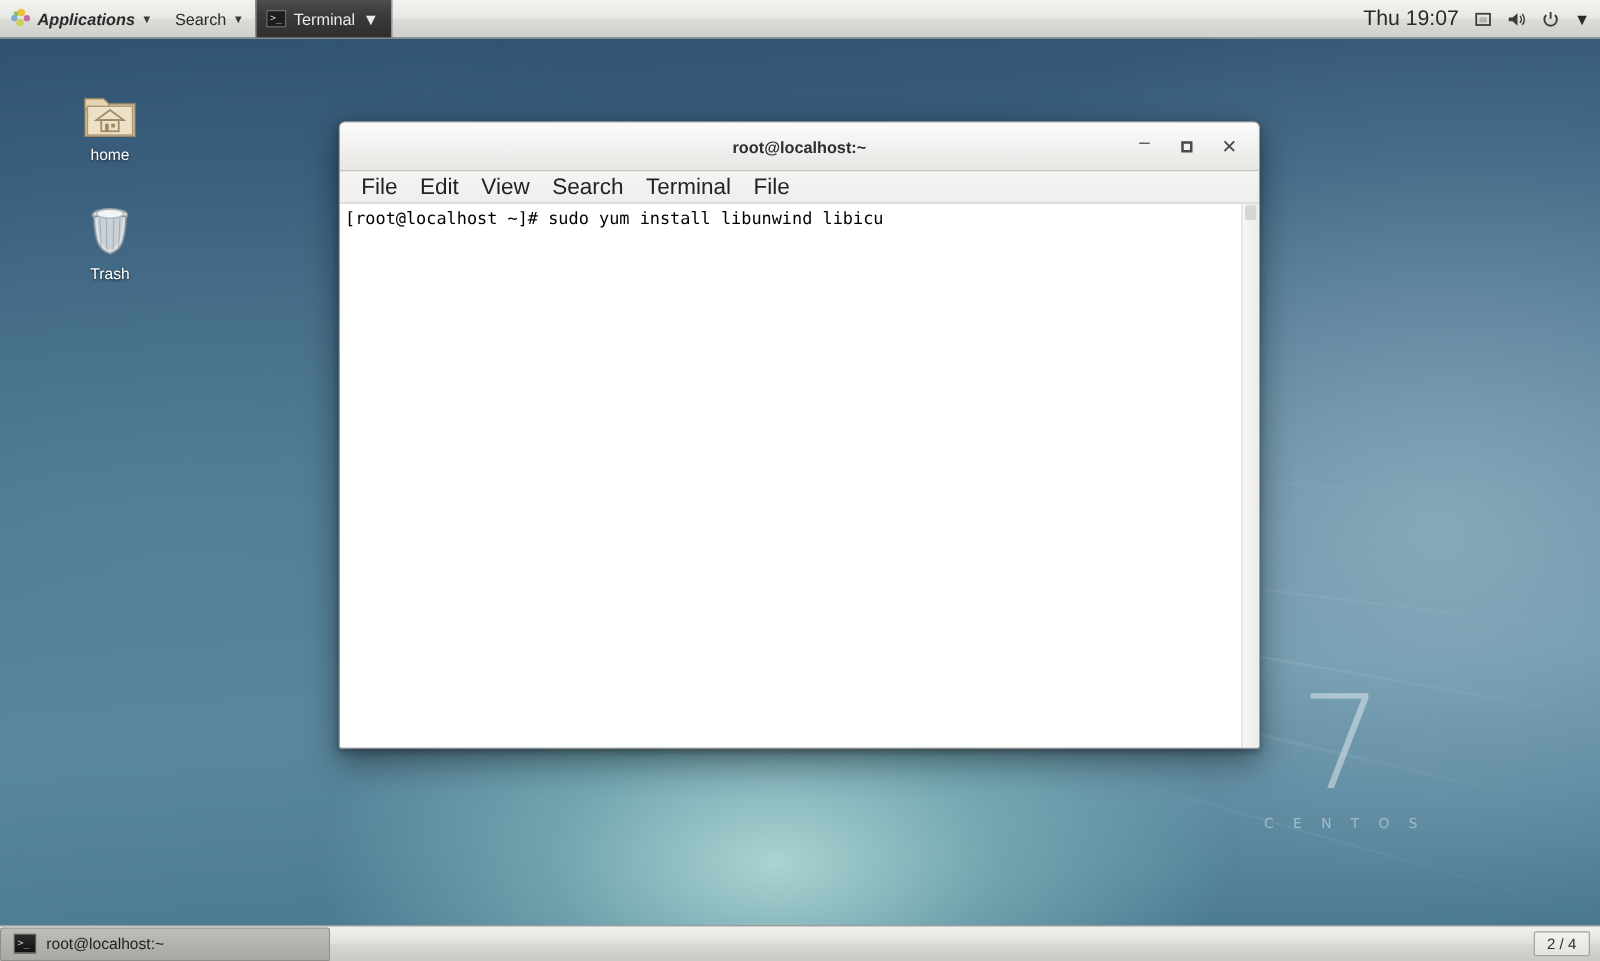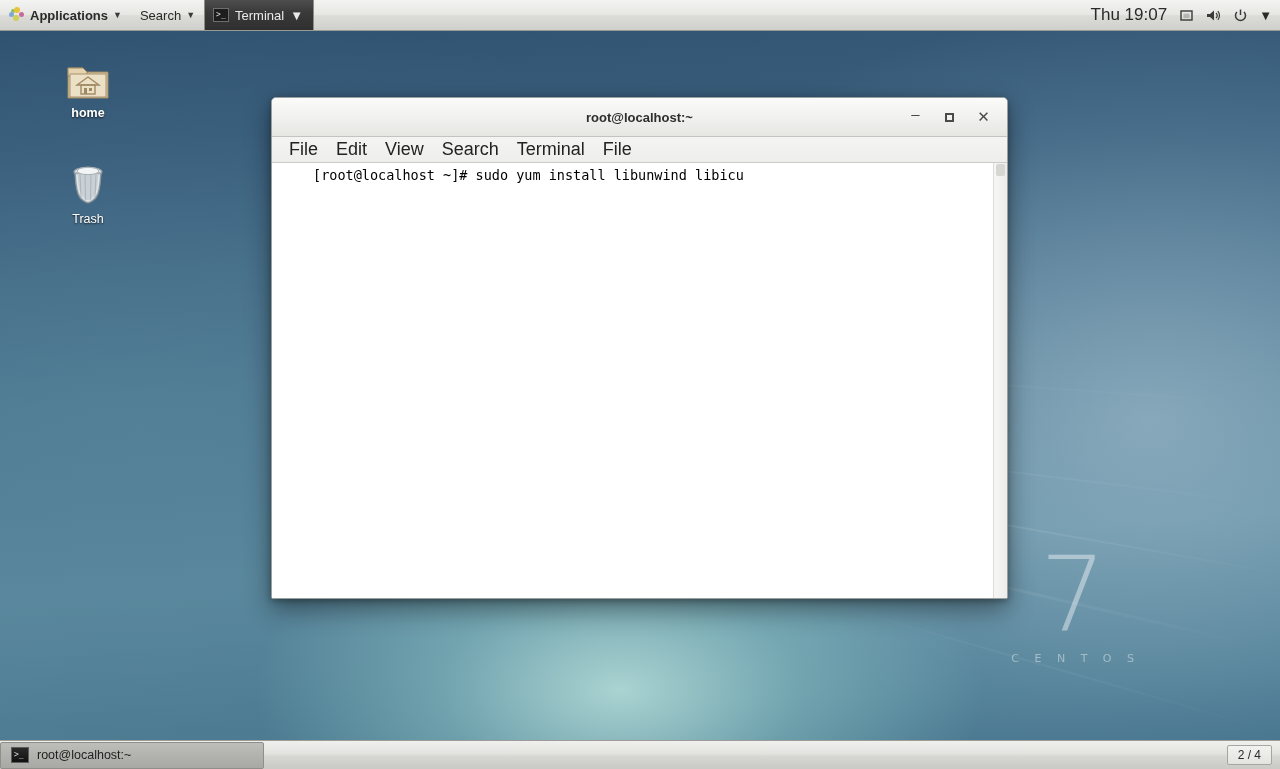--- a/index.html
+++ b/index.html
@@ -81,21 +81,21 @@
     z-index: 50;
   }
   .panel-btn {
     display: flex;
     align-items: center;
     gap: 5px;
     padding: 0 9px;
     cursor: default;
     white-space: nowrap;
   }
-  .panel-btn.bold { font-weight: bold; }
+  .panel-btn.bold { font-weight: bold; font-style: italic; }
   .panel-btn .caret { font-size: 9px; color: #3b3b3b; }
 
   .apps-icon {
     width: 16px; height: 16px;
     position: relative;
   }
   .apps-icon span {
     position: absolute; border-radius: 50%;
   }
   .apps-icon .p1 { width:6px;height:6px;background:#e8c23a;left:5px;top:0px; }
@@ -136,21 +136,21 @@
     text-align: center;
     cursor: default;
     user-select: none;
   }
   .desk-icon .label {
     margin-top: 4px;
     font-size: 12.5px;
     color: #ffffff;
     text-shadow: 0 1px 2px rgba(0,0,0,0.75);
   }
-  .icon-home { left: 42px; top: 52px; font-weight: bold; }
+  .icon-home { left: 42px; top: 63px; }
   .icon-trash { left: 42px; top: 158px; }
   .glyph-wrap { height: 50px; display:flex; align-items:flex-end; justify-content:center; }
 
   
   .term-window {
     position: absolute;
     left: 271px; top: 97px;
     width: 737px; height: 502px;
     background: #f1f1ef;
     border: 1px solid #9a9f9f;
@@ -226,21 +226,20 @@
   }
   .term-text {
     flex: 1;
     padding: 4px 6px 0 4px;
     font-family: "DejaVu Sans Mono", monospace;
     font-size: 13.5px;
     line-height: 16px;
     color: #000000;
     white-space: pre;
     overflow: hidden;
-    margin-left: 37px;
   }
   .term-scrollbar {
     width: 14px;
     background: linear-gradient(90deg,#f6f6f4 0%, #ececea 100%);
     border-left: 1px solid #dcdcd8;
     position: relative;
   }
   .term-scroll-thumb {
     position: absolute;
     left: 2px; right: 2px;

